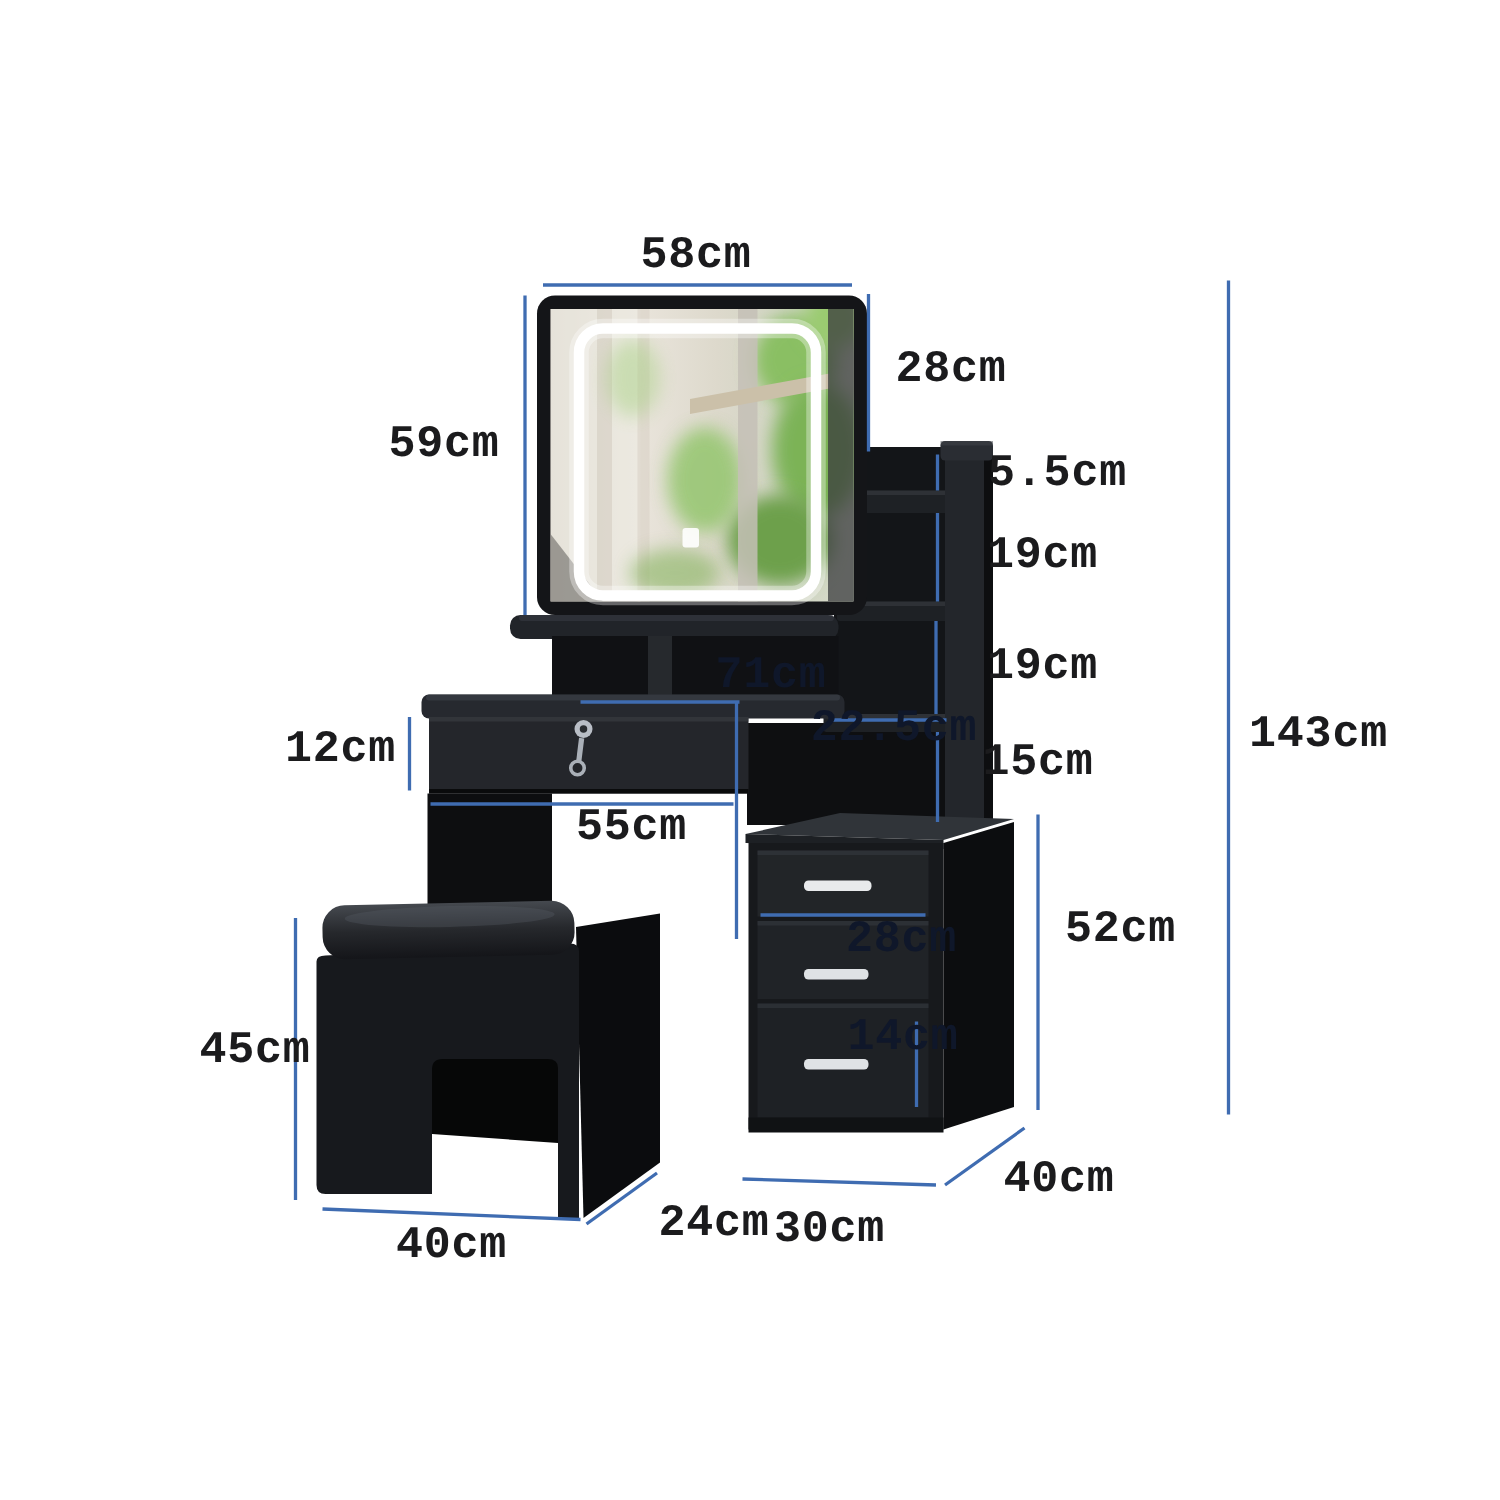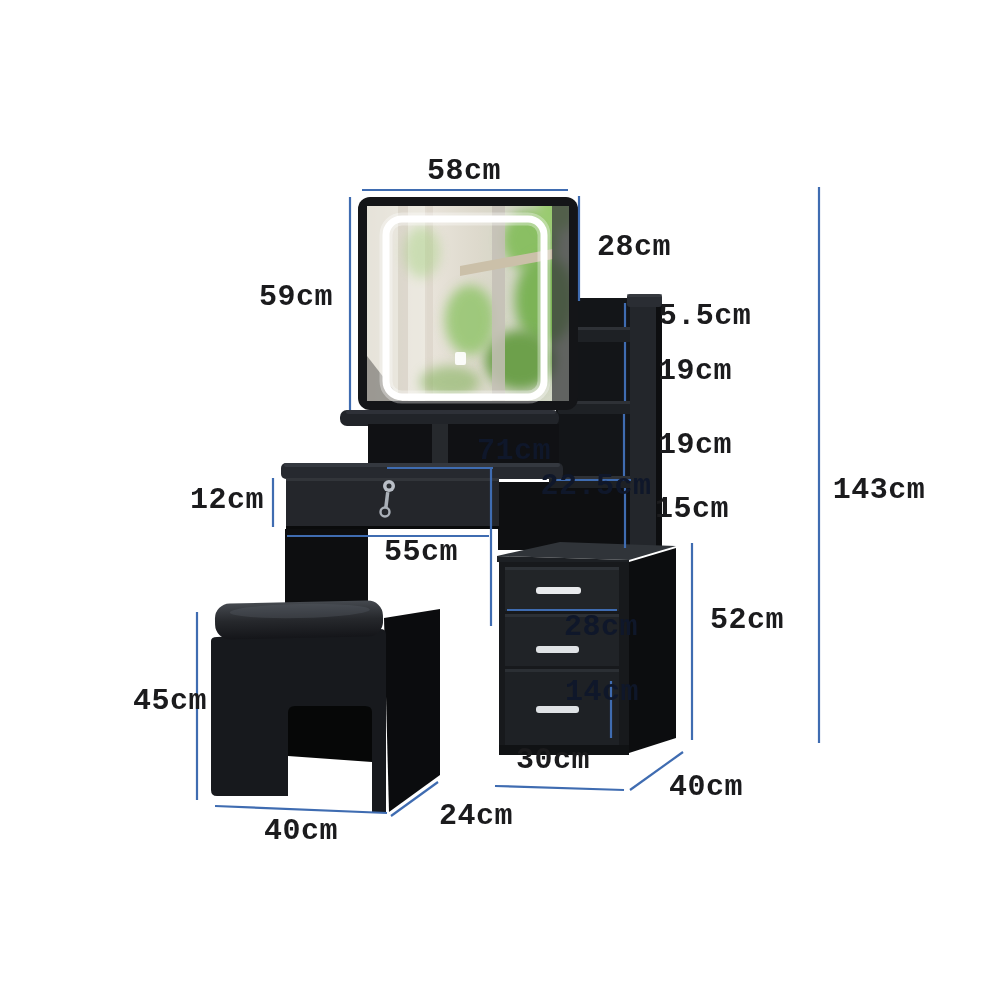--- a/index.html
+++ b/index.html
@@ -166,16 +166,16 @@
 <div class="dim on-dark" style="left:556px;top:486px;">22.5cm</div>
 <div class="dim" style="left:692px;top:509px;">15cm</div>
 <div class="dim" style="left:227px;top:500px;">12cm</div>
 <div class="dim" style="left:421px;top:552px;">55cm</div>
 <div class="dim on-dark" style="left:561px;top:627px;">28cm</div>
 <div class="dim" style="left:747px;top:620px;">52cm</div>
 <div class="dim on-dark" style="left:562px;top:692px;">14cm</div>
 <div class="dim" style="left:150px;top:701px;margin-left:20px;">45cm</div>
 <div class="dim" style="left:301px;top:831px;">40cm</div>
 <div class="dim" style="left:476px;top:816px;">24cm</div>
-<div class="dim" style="left:553px;top:760px;">30cm</div>
+<div class="dim" style="left:553px;top:820px;">30cm</div>
 <div class="dim" style="left:706px;top:787px;">40cm</div>
 
 </div>
 
 </body></html>

